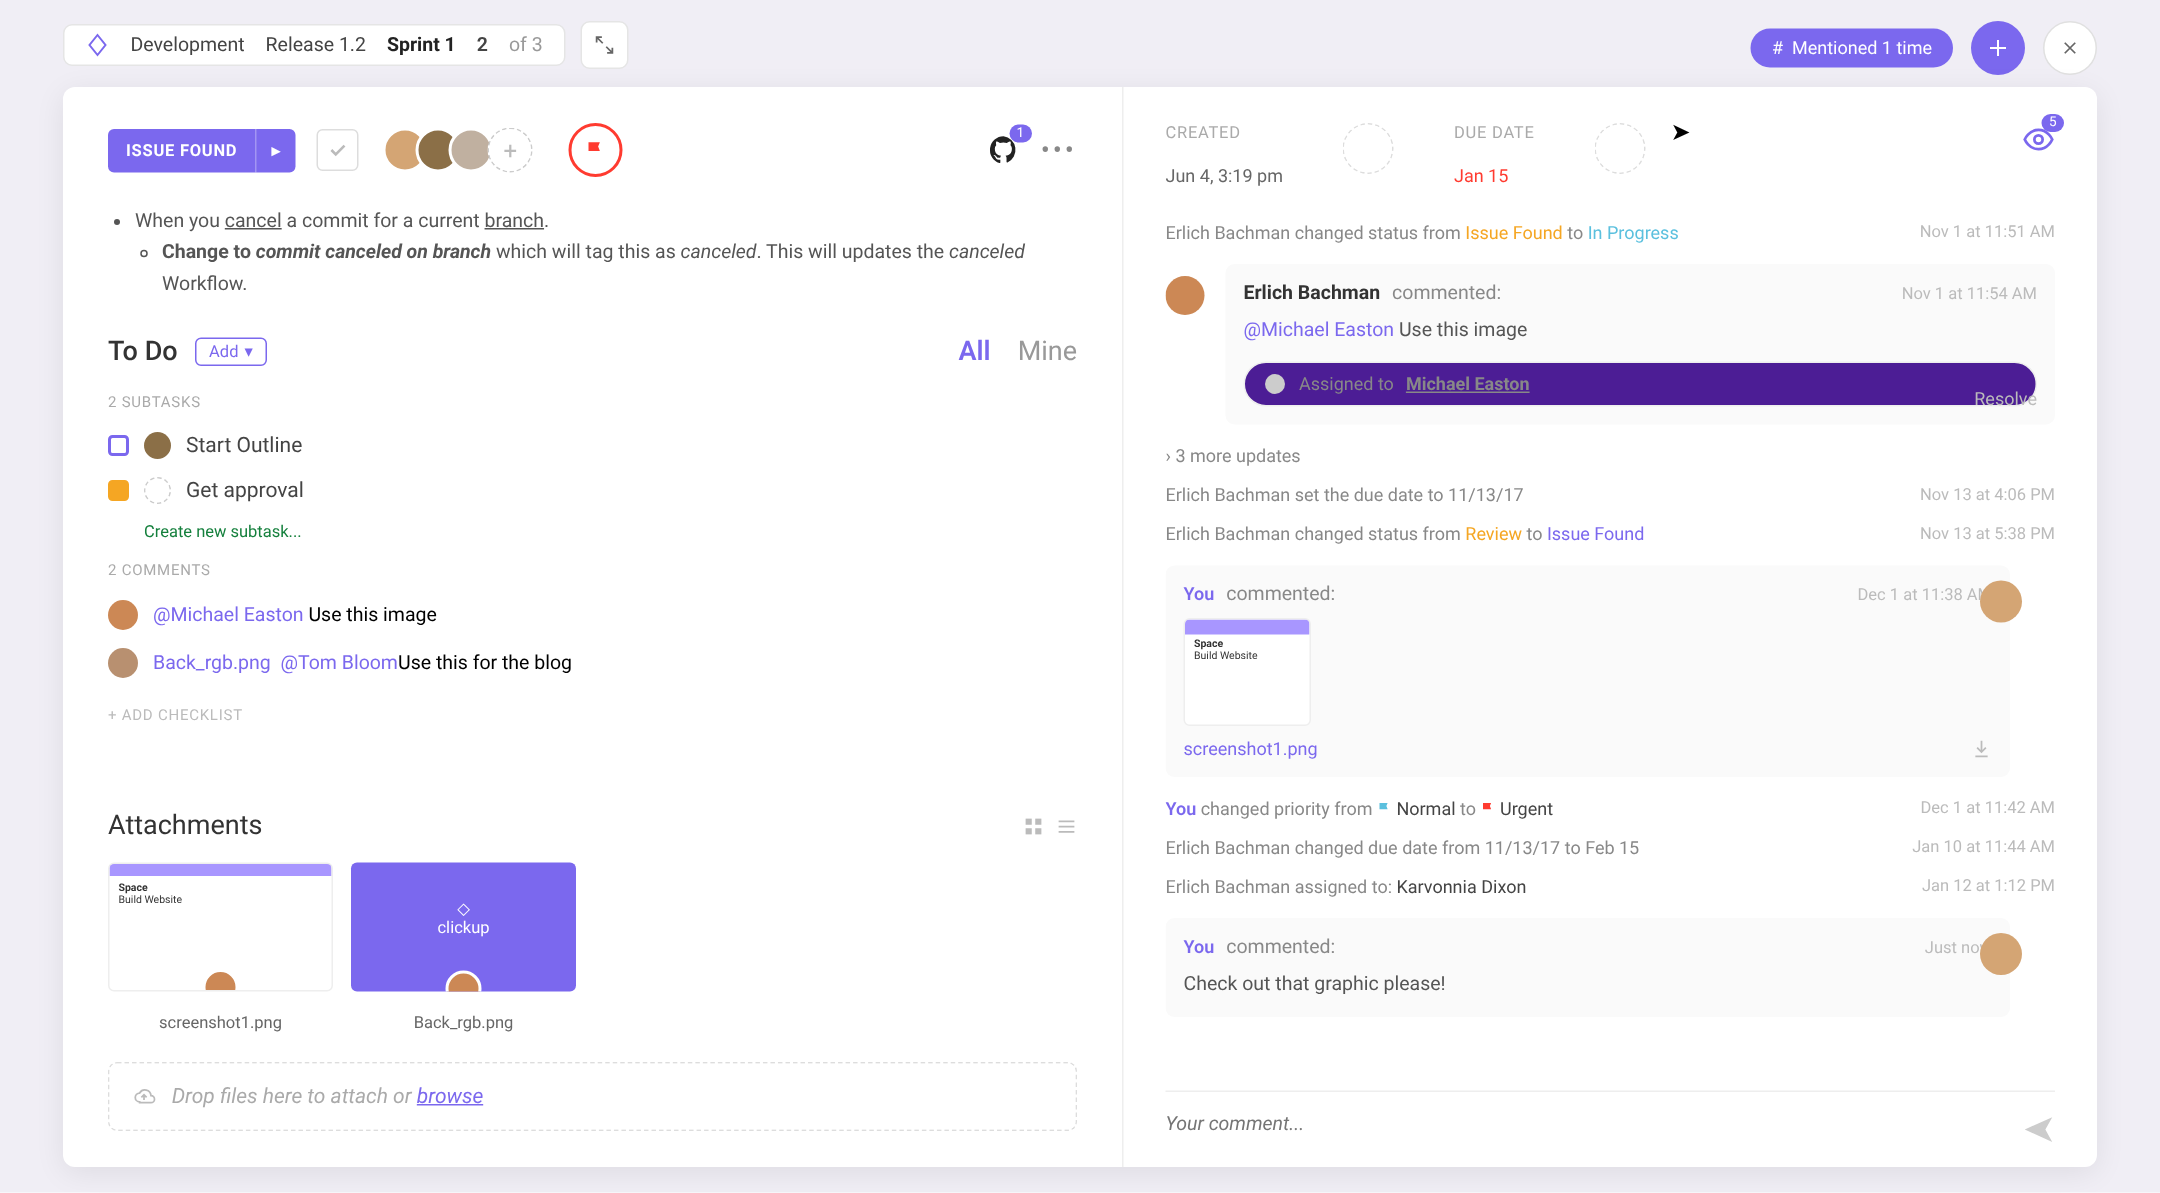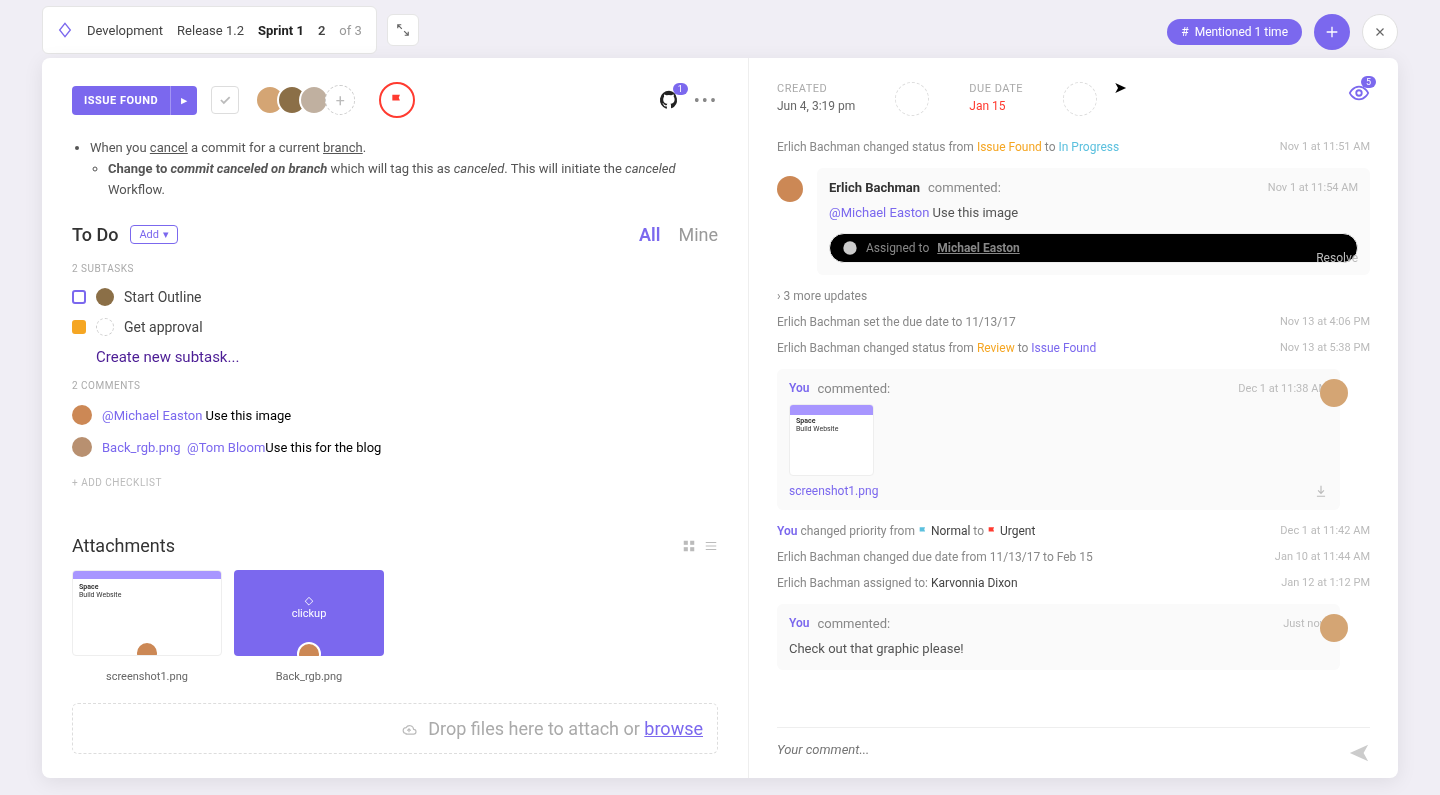--- a/index.html
+++ b/index.html
@@ -1,18 +1,18 @@
 <!DOCTYPE html>
 <html><head>
 <meta charset="utf-8">
 <style>
 *{box-sizing:border-box;margin:0;padding:0;font-family:-apple-system,BlinkMacSystemFont,"Segoe UI",Roboto,sans-serif}
 body{background:#f0eef5;width:1440px;height:795px;overflow:hidden;position:relative}
 .topbar{position:absolute;top:14px;left:42px;right:42px;height:32px;display:flex;align-items:center;gap:10px}
-.crumb-box{background:#fff;border:1px solid #e5e5e5;border-radius:6px;display:flex;align-items:center;height:48px;padding:0 14px;gap:14px;font-size:13px;color:#444}
+.crumb-box{background:#fff;border:1px solid #e5e5e5;border-radius:6px;display:flex;align-items:center;height:28px;padding:0 14px;gap:14px;font-size:13px;color:#444}
 .crumb-box .active{font-weight:700;color:#222}
 .crumb-box .count{font-weight:600}
 .crumb-box .of{color:#999}
 .sq-btn{width:32px;height:32px;background:#fff;border:1px solid #e5e5e5;border-radius:6px;display:flex;align-items:center;justify-content:center;color:#666}
 .top-right{position:absolute;right:42px;top:14px;display:flex;align-items:center;gap:12px}
 .mention-pill{background:#7b68ee;color:#fff;font-size:12px;border-radius:16px;padding:6px 14px;display:flex;align-items:center;gap:6px}
 .circ-btn{width:36px;height:36px;border-radius:50%;display:flex;align-items:center;justify-content:center;color:#fff}
 .add-btn{background:#7b68ee}
 .close-btn{background:#fff;color:#666;border:1px solid #e0e0e0}
 .modal{position:absolute;top:58px;left:42px;right:42px;bottom:17px;background:#fff;border-radius:8px;display:flex;box-shadow:0 4px 20px rgba(0,0,0,.08)}
@@ -42,59 +42,59 @@
 .add-tag{border:1px solid #7b68ee;color:#7b68ee;font-size:11px;border-radius:4px;padding:2px 8px;display:flex;align-items:center;gap:4px}
 .tabs{margin-left:auto;display:flex;gap:18px;font-size:18px}
 .tabs .active{color:#7b68ee;font-weight:600}
 .tabs .inactive{color:#999}
 .subhdr{font-size:10px;color:#aaa;letter-spacing:.5px;margin:8px 0}
 .task-row{display:flex;align-items:center;gap:10px;padding:6px 0;font-size:14px;color:#444}
 .task-chk{width:14px;height:14px;border:2px solid #7b68ee;border-radius:3px}
 .task-chk.yellow{border-color:#f5a623;background:#f5a623}
 .task-av{width:18px;height:18px;border-radius:50%;background:#ccc}
 .task-av.dashed{border:1px dashed #ccc;background:#fff}
-.new-sub{color:#4c1d95;font-size:15px;padding:6px 0 6px 24px}
+.new-sub{color:#15803d;font-size:11px;padding:6px 0 6px 24px}
 .comment-row{display:flex;align-items:center;gap:10px;padding:6px 0;font-size:13px}
 .comment-row .av{width:20px;height:20px;border-radius:50%;background:#cc8855}
 .link{color:#7b68ee}
 .add-chk{font-size:10px;color:#bbb;letter-spacing:.5px;margin-top:14px}
 .attachments{margin-top:auto}
 .att-hdr{display:flex;align-items:center;font-size:18px;color:#333;margin-bottom:14px}
 .att-hdr .icons{margin-left:auto;display:flex;gap:8px;color:#bbb}
 .att-grid{display:flex;gap:12px}
 .att-item{width:150px}
 .att-thumb{height:86px;border-radius:4px;background:#7b68ee;position:relative;overflow:hidden}
 .att-thumb.white{background:#fff;border:1px solid #eee}
 .att-thumb .strip{position:absolute;top:0;left:0;right:0;height:8px;background:#a896ff}
 .att-thumb .av{position:absolute;bottom:-10px;left:50%;transform:translateX(-50%);width:24px;height:24px;border-radius:50%;border:2px solid #fff;background:#cc8855}
 .att-name{font-size:11px;text-align:center;color:#666;margin-top:14px}
-.drop{margin-top:20px;border:1px dashed #ddd;border-radius:6px;padding:14px;text-align:right;font-size:18px;color:#aaa;}
+.drop{margin-top:20px;border:1px dashed #ddd;border-radius:6px;padding:14px;text-align:left;font-size:14px;color:#aaa;font-style:italic}
 .drop a{color:#7b68ee;text-decoration:underline}
 .meta-row{display:flex;gap:40px;align-items:flex-start;margin-bottom:18px}
 .meta-col{font-size:11px}
-.meta-col .lbl{color:#aaa;letter-spacing:.5px;margin-bottom:4px}
+.meta-col .lbl{color:#aaa;letter-spacing:.5px;margin-bottom:15px}
 .meta-col .val{color:#666;font-size:12px}
 .meta-col .val.red{color:#ff3b30}
 .dashed-circ{width:34px;height:34px;border:1px dashed #ddd;border-radius:50%}
 .watchers{margin-left:auto;position:relative;color:#7b68ee}
 .watchers .badge{position:absolute;top:-6px;right:-6px;background:#7b68ee;color:#fff;font-size:9px;border-radius:8px;padding:1px 5px}
 .activity{flex:1;overflow-y:auto;font-size:12px;color:#888}
 .act-row{display:flex;align-items:flex-start;padding:6px 0;gap:6px}
 .act-row .time{margin-left:auto;color:#bbb;font-size:11px}
 .act-status{color:#f5a623}
 .act-status.blue{color:#5bc0de}
 .act-status.purple{color:#7b68ee}
 .act-you{color:#7b68ee;font-weight:600}
 .comment-block{background:#fafafa;border-radius:6px;padding:12px;margin:8px 0;position:relative}
 .comment-block .hdr{display:flex;align-items:center;gap:8px;margin-bottom:8px}
 .comment-block .hdr .name{font-weight:700;color:#333;font-size:13px}
 .comment-block .hdr .verb{color:#888;font-size:13px}
 .comment-block .hdr .time{margin-left:auto;color:#bbb;font-size:11px}
 .comment-block .body{font-size:13px;color:#555;line-height:1.5}
-.assigned-pill{display:flex;align-items:center;gap:8px;background:#000000;border:1px solid #eee;border-radius:20px;padding:6px 12px;margin-top:10px;font-size:12px}
+.assigned-pill{display:flex;align-items:center;gap:8px;background:#4c1d95;border:1px solid #eee;border-radius:20px;padding:6px 12px;margin-top:10px;font-size:12px}
 .assigned-pill .name{font-weight:700;text-decoration:underline}
 .resolve{position:absolute;right:12px;bottom:10px;color:#bbb;font-size:12px}
 .more-upd{font-size:12px;color:#888;padding:6px 0}
 .img-preview{width:85px;height:72px;background:#fff;border:1px solid #eee;border-radius:4px;margin:8px 0;position:relative;overflow:hidden}
 .img-preview .strip{position:absolute;top:0;left:0;right:0;height:10px;background:#a896ff}
 .img-name{color:#7b68ee;font-size:12px}
 .dl{margin-left:auto;color:#bbb}
 .cbox-av{position:absolute;right:-8px;top:10px;width:28px;height:28px;border-radius:50%;background:#d4a574}
 .comment-block.mine{margin-right:30px}
 .comment-input{border-top:1px solid #eee;padding-top:14px;margin-top:8px;display:flex;align-items:flex-start}
@@ -173,21 +173,21 @@
           <span class="badge">1</span>
         </div>
         <div class="more">•••</div>
       </div>
     </div>
 
     <div class="desc">
       <ul>
         <li><span>When you </span><a>cancel</a><span> a commit for a current </span><a>branch</a>.
           <ul>
-              <li><b>Change to </b><b><em>commit canceled on branch</em></b><span> which will tag this as </span><em>canceled</em><span>. This will initiate the </span><em>canceled</em><span> Workflow.</span></li>
+              <li><b>Change to </b><b><em>commit canceled on branch</em></b><span> which will tag this as </span><em>canceled</em><span>. This will updates the </span><em>canceled</em><span> Workflow.</span></li>
             </ul>
         </li>
       </ul>
     </div>
 
     <div class="section-hdr">
       <h3>To Do</h3>
       <div class="add-tag">
           <span>Add</span>
           <span>▾</span>

